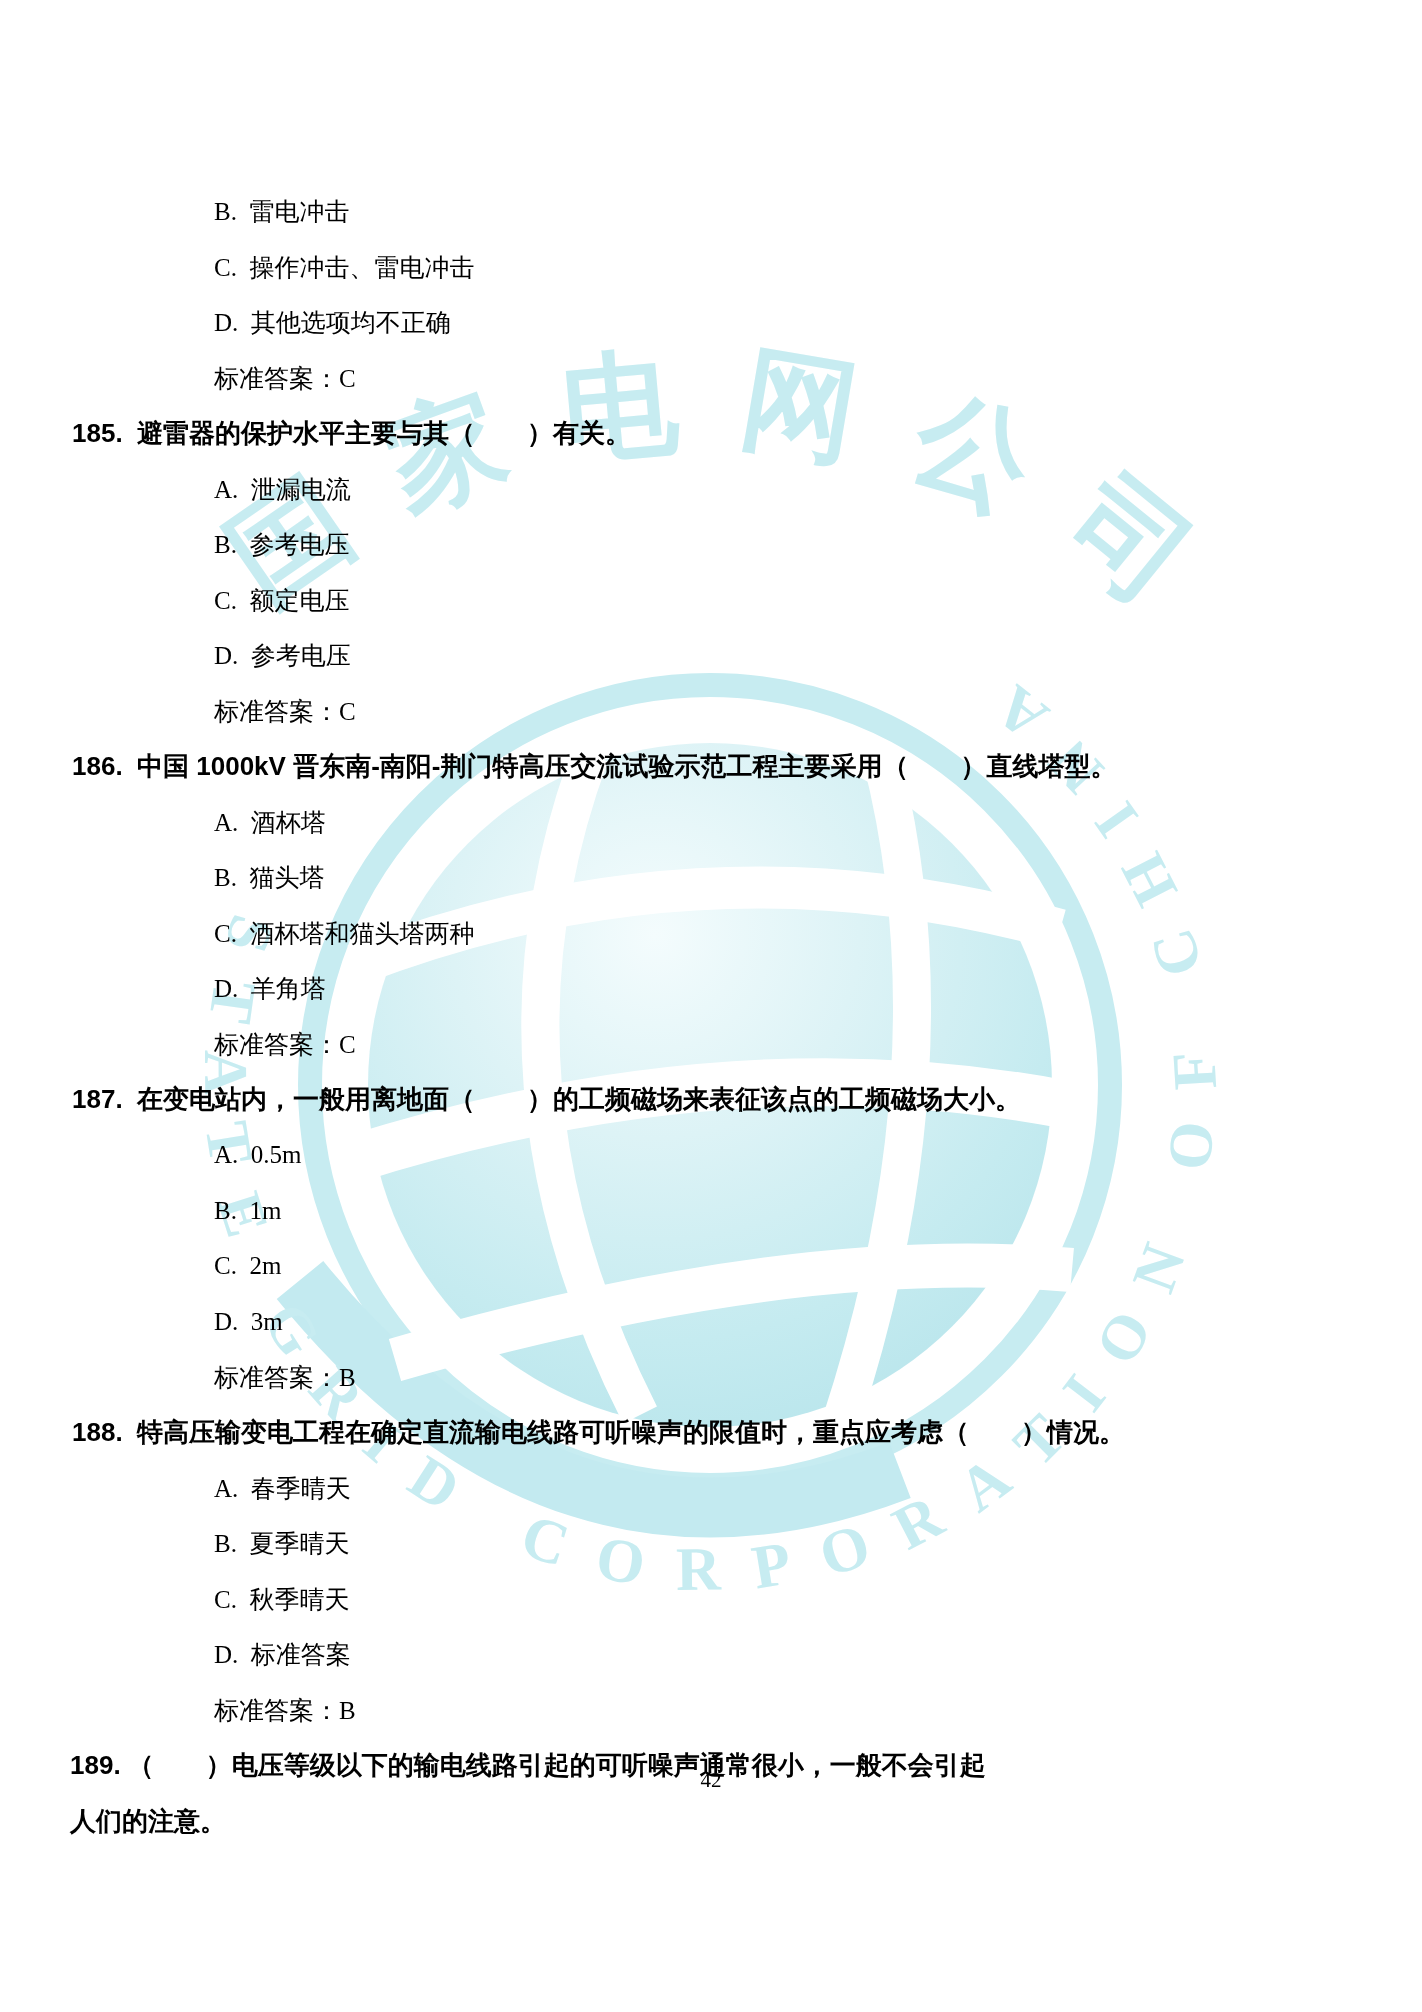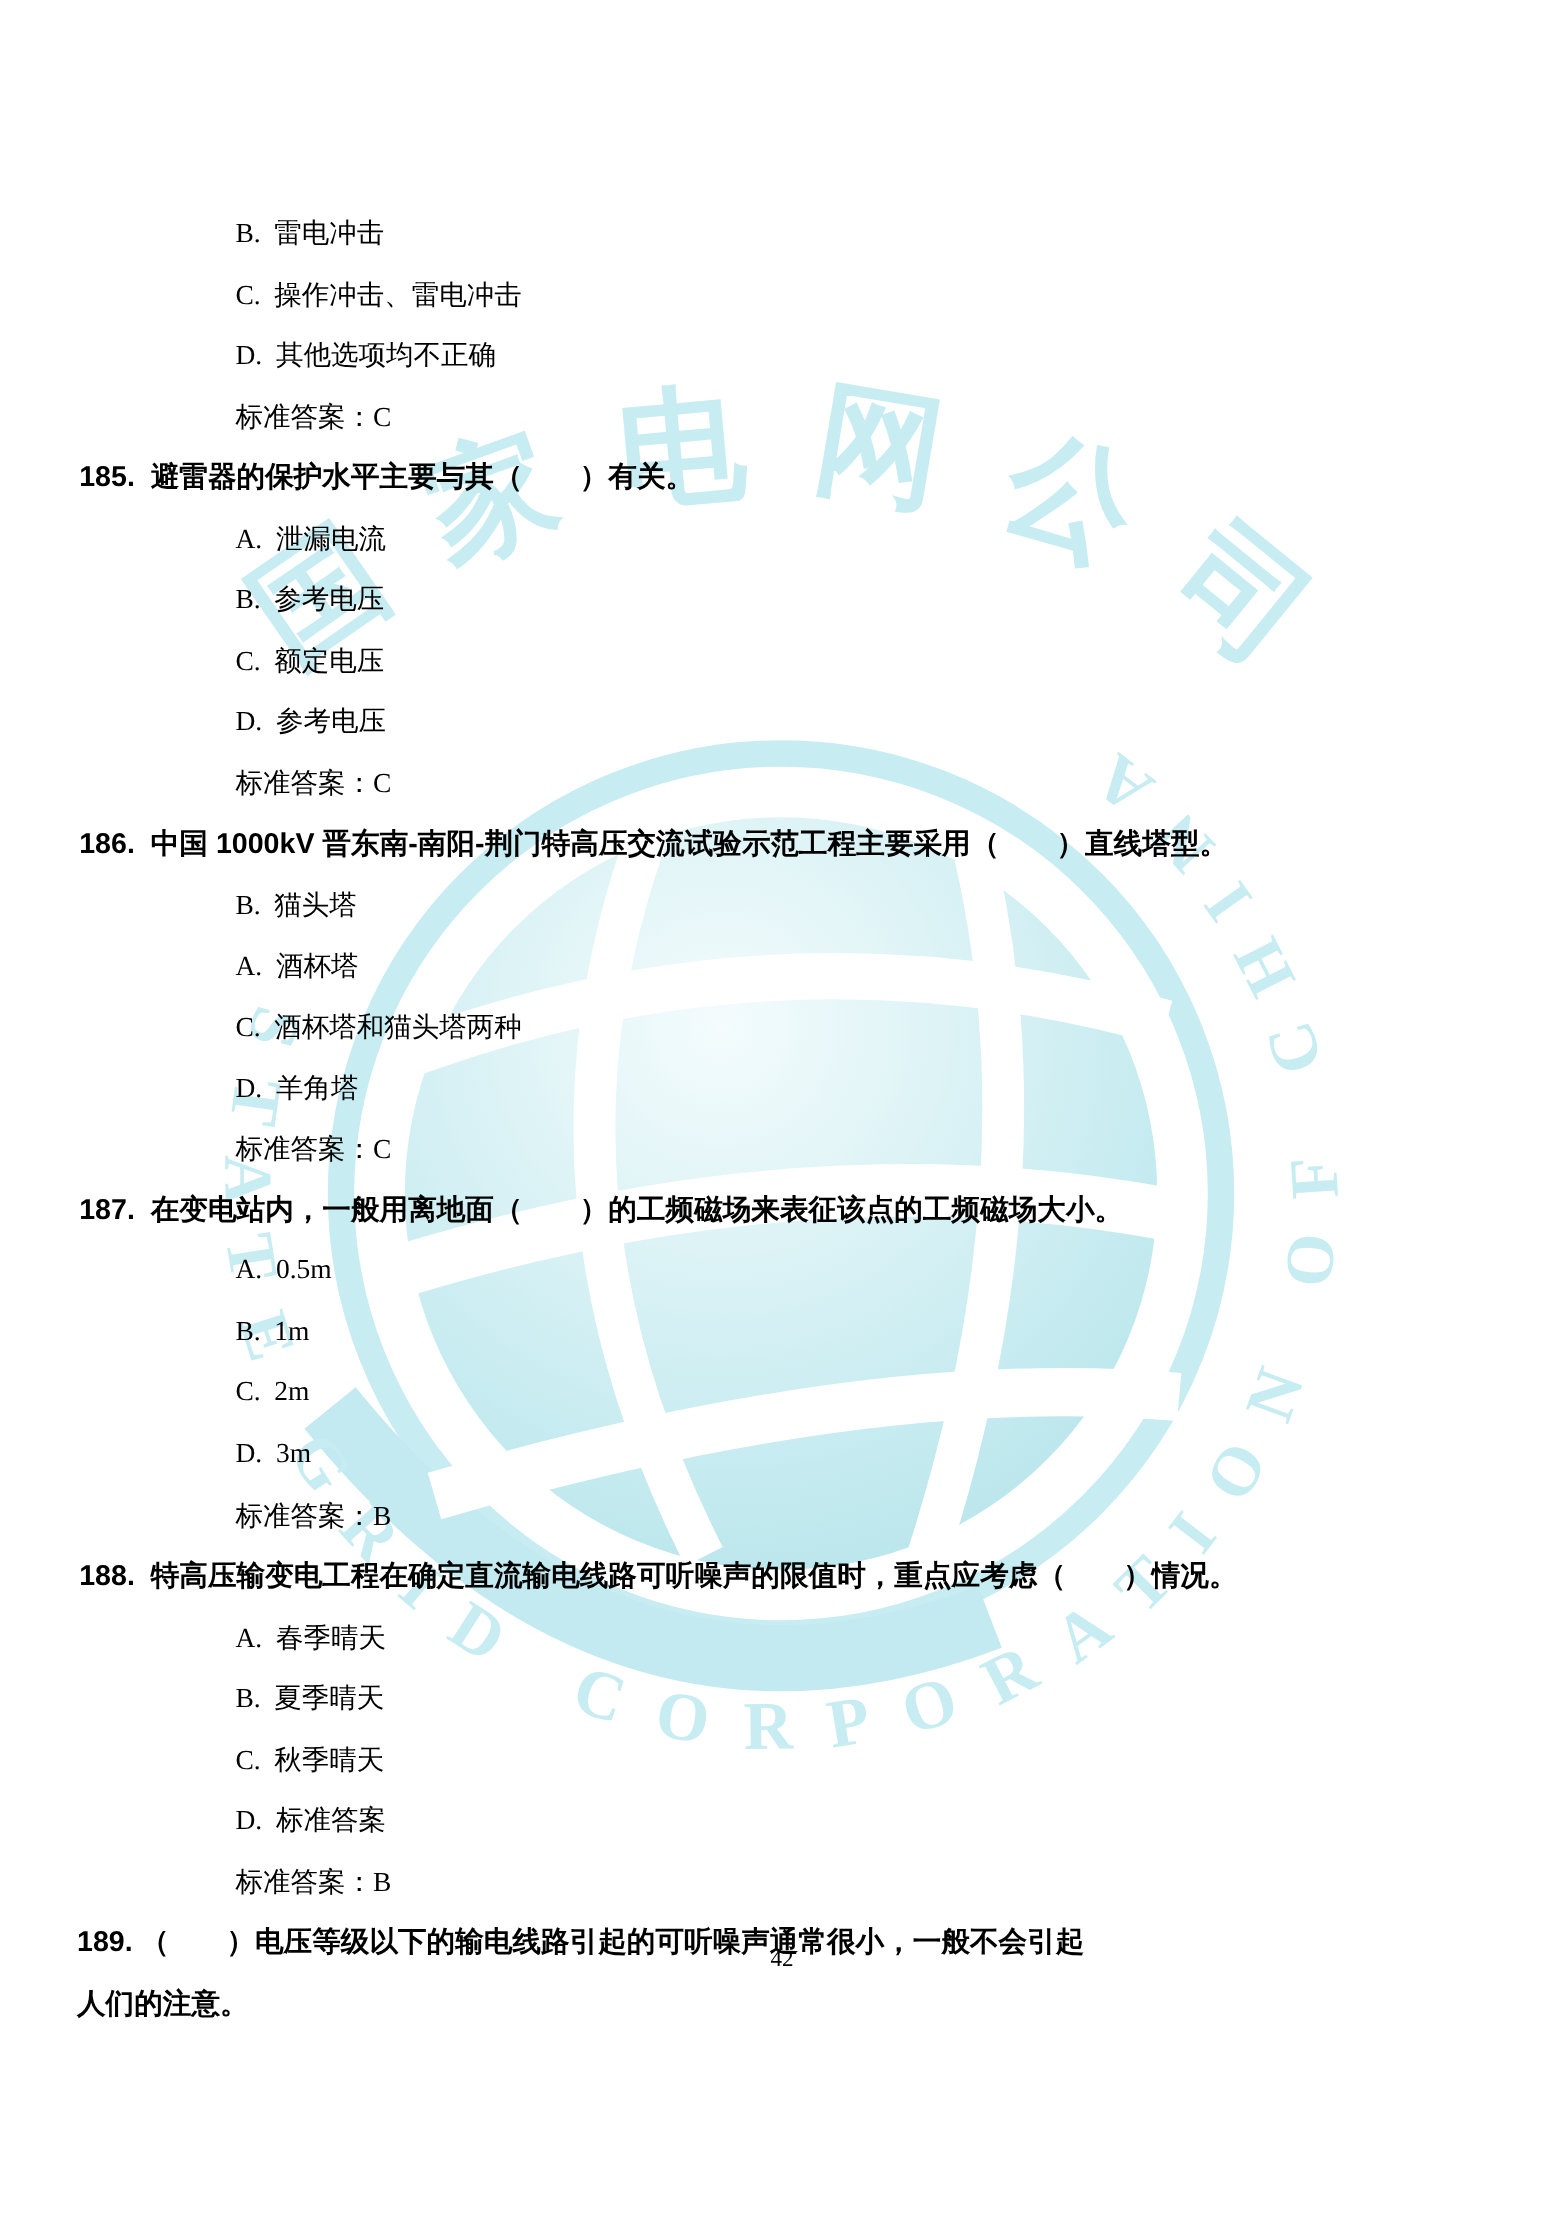--- a/index.html
+++ b/index.html
@@ -89,22 +89,22 @@
     <div class="line ans">标准答案：C</div>
 
     <div class="line stem">185.  避雷器的保护水平主要与其（　　）有关。</div>
     <div class="line opt">A.  泄漏电流</div>
     <div class="line opt">B.  参考电压</div>
     <div class="line opt">C.  额定电压</div>
     <div class="line opt">D.  参考电压</div>
     <div class="line ans">标准答案：C</div>
 
     <div class="line stem">186.  中国 1000kV 晋东南-南阳-荆门特高压交流试验示范工程主要采用（　　）直线塔型。</div>
+    <div class="line opt">A.  酒杯塔</div>
     <div class="line opt">B.  猫头塔</div>
-    <div class="line opt">A.  酒杯塔</div>
     <div class="line opt">C.  酒杯塔和猫头塔两种</div>
     <div class="line opt">D.  羊角塔</div>
     <div class="line ans">标准答案：C</div>
 
     <div class="line stem">187.  在变电站内，一般用离地面（　　）的工频磁场来表征该点的工频磁场大小。</div>
     <div class="line opt">A.  0.5m</div>
     <div class="line opt">B.  1m</div>
     <div class="line opt">C.  2m</div>
     <div class="line opt">D.  3m</div>
     <div class="line ans">标准答案：B</div>

